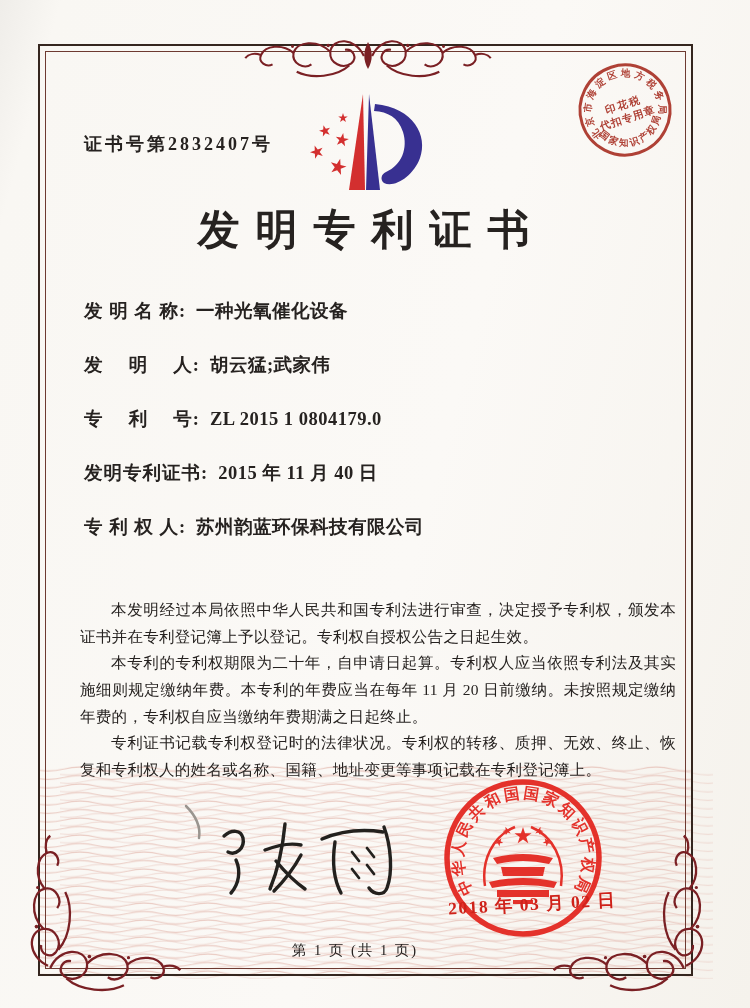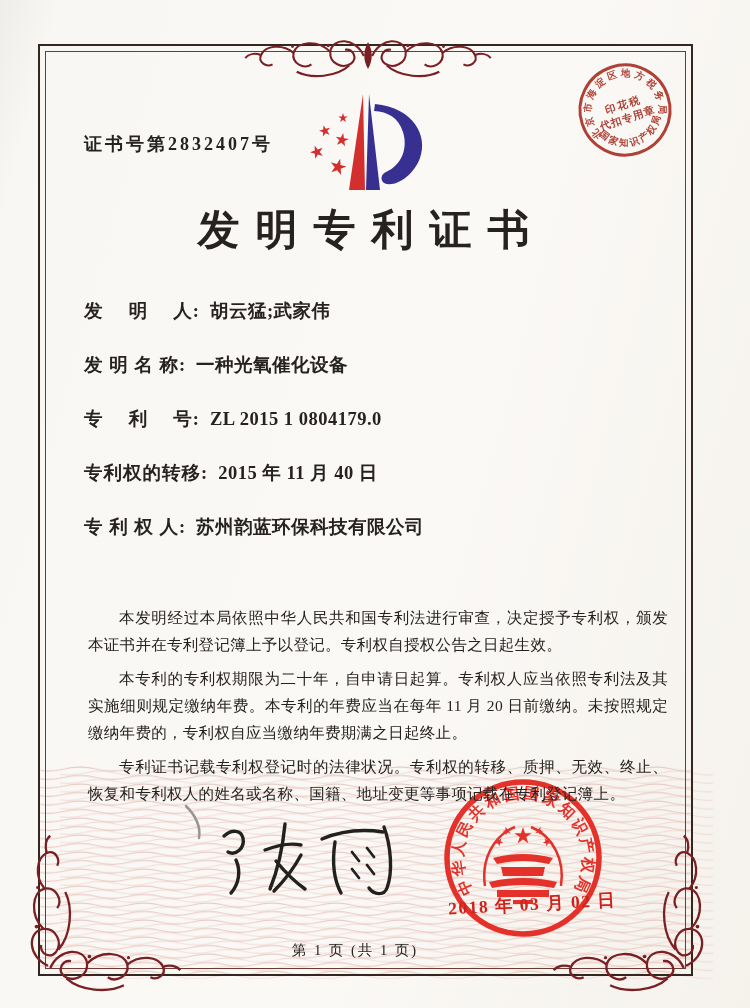--- a/index.html
+++ b/index.html
@@ -15,21 +15,21 @@
   
   .cert-no{left:84px; top:92px; font-size:18px; font-weight:600; letter-spacing:3px; z-index:5;margin-top:40px;}
   .title{left:38px; right:57px; top:202px; text-align:center; font-size:42px; font-weight:700;
          letter-spacing:16px; z-index:5; white-space:nowrap;padding-left:12px;}
   .fields{left:84px; top:298px; width:590px; z-index:5;}
   .field-row{height:54px; font-size:18.5px; font-weight:600; white-space:pre;}
   .field-row .lbl{letter-spacing:1px;}
   .field-row .val{margin-left:10px; letter-spacing:0.5px;}
   .body-text{left:80px; top:597px; width:596px; font-size:15.5px; line-height:1.72;
              text-align:justify; z-index:5;}
-  .body-text p{margin:8px; text-indent:2em; letter-spacing:0.3px;}
+  .body-text p{margin:0; text-indent:2em; letter-spacing:0.3px;}
   .director{left:88px; top:830px; font-size:19px; letter-spacing:3px; z-index:6; font-weight:600;}
   .director .name{display:block; margin-top:13px; letter-spacing:2px;}
   .seal-date{left:448px; top:892px; font-size:17.5px; font-weight:700; color:#cf221a;
              letter-spacing:1.5px; transform:rotate(-3deg); z-index:7; white-space:nowrap;}
   .footer{left:0; right:40px; top:941px; text-align:center; font-size:14.5px;
           letter-spacing:2px; z-index:6;}
   svg text{font-family:"Liberation Serif", serif;}
   .art{left:0; top:0; z-index:1;}
   .art-over{left:0; top:0; z-index:4;}
 </style>
@@ -142,24 +142,24 @@
       <path d="M384,827 C391,846 393,872 387,888 C384,896 374,895 369,888"></path>
       <path d="M352,852 l7,9 M367,848 l7,9 M352,869 l7,9 M367,865 l7,9" stroke-width="2.8"></path>
     </g>
   </svg>
 
   <div class="abs cert-no">证书号第2832407号</div>
 
   <div class="abs title">发明专利证书</div>
 
   <div class="abs fields">
+    <div class="field-row"><span class="lbl">发 明 名 称:</span><span class="val">一种光氧催化设备</span></div>
     <div class="field-row"><span class="lbl">发　 明　 人:</span><span class="val">胡云猛;武家伟</span></div>
-    <div class="field-row"><span class="lbl">发 明 名 称:</span><span class="val">一种光氧催化设备</span></div>
     <div class="field-row"><span class="lbl">专　 利　 号:</span><span class="val">ZL 2015 1 0804179.0</span></div>
-    <div class="field-row"><span class="lbl">专利权的转移:</span><span class="val">2015 年 11 月 40 日</span></div>
+    <div class="field-row"><span class="lbl">发明专利证书:</span><span class="val">2015 年 11 月 40 日</span></div>
     <div class="field-row"><span class="lbl">专 利 权 人:</span><span class="val">苏州韵蓝环保科技有限公司</span></div>
   </div>
 
   <div class="abs body-text">
     <p>本发明经过本局依照中华人民共和国专利法进行审查，决定授予专利权，颁发本证书并在专利登记簿上予以登记。专利权自授权公告之日起生效。</p>
     <p>本专利的专利权期限为二十年，自申请日起算。专利权人应当依照专利法及其实施细则规定缴纳年费。本专利的年费应当在每年 11 月 20 日前缴纳。未按照规定缴纳年费的，专利权自应当缴纳年费期满之日起终止。</p>
     <p>专利证书记载专利权登记时的法律状况。专利权的转移、质押、无效、终止、恢复和专利权人的姓名或名称、国籍、地址变更等事项记载在专利登记簿上。</p>
   </div>
 
 

